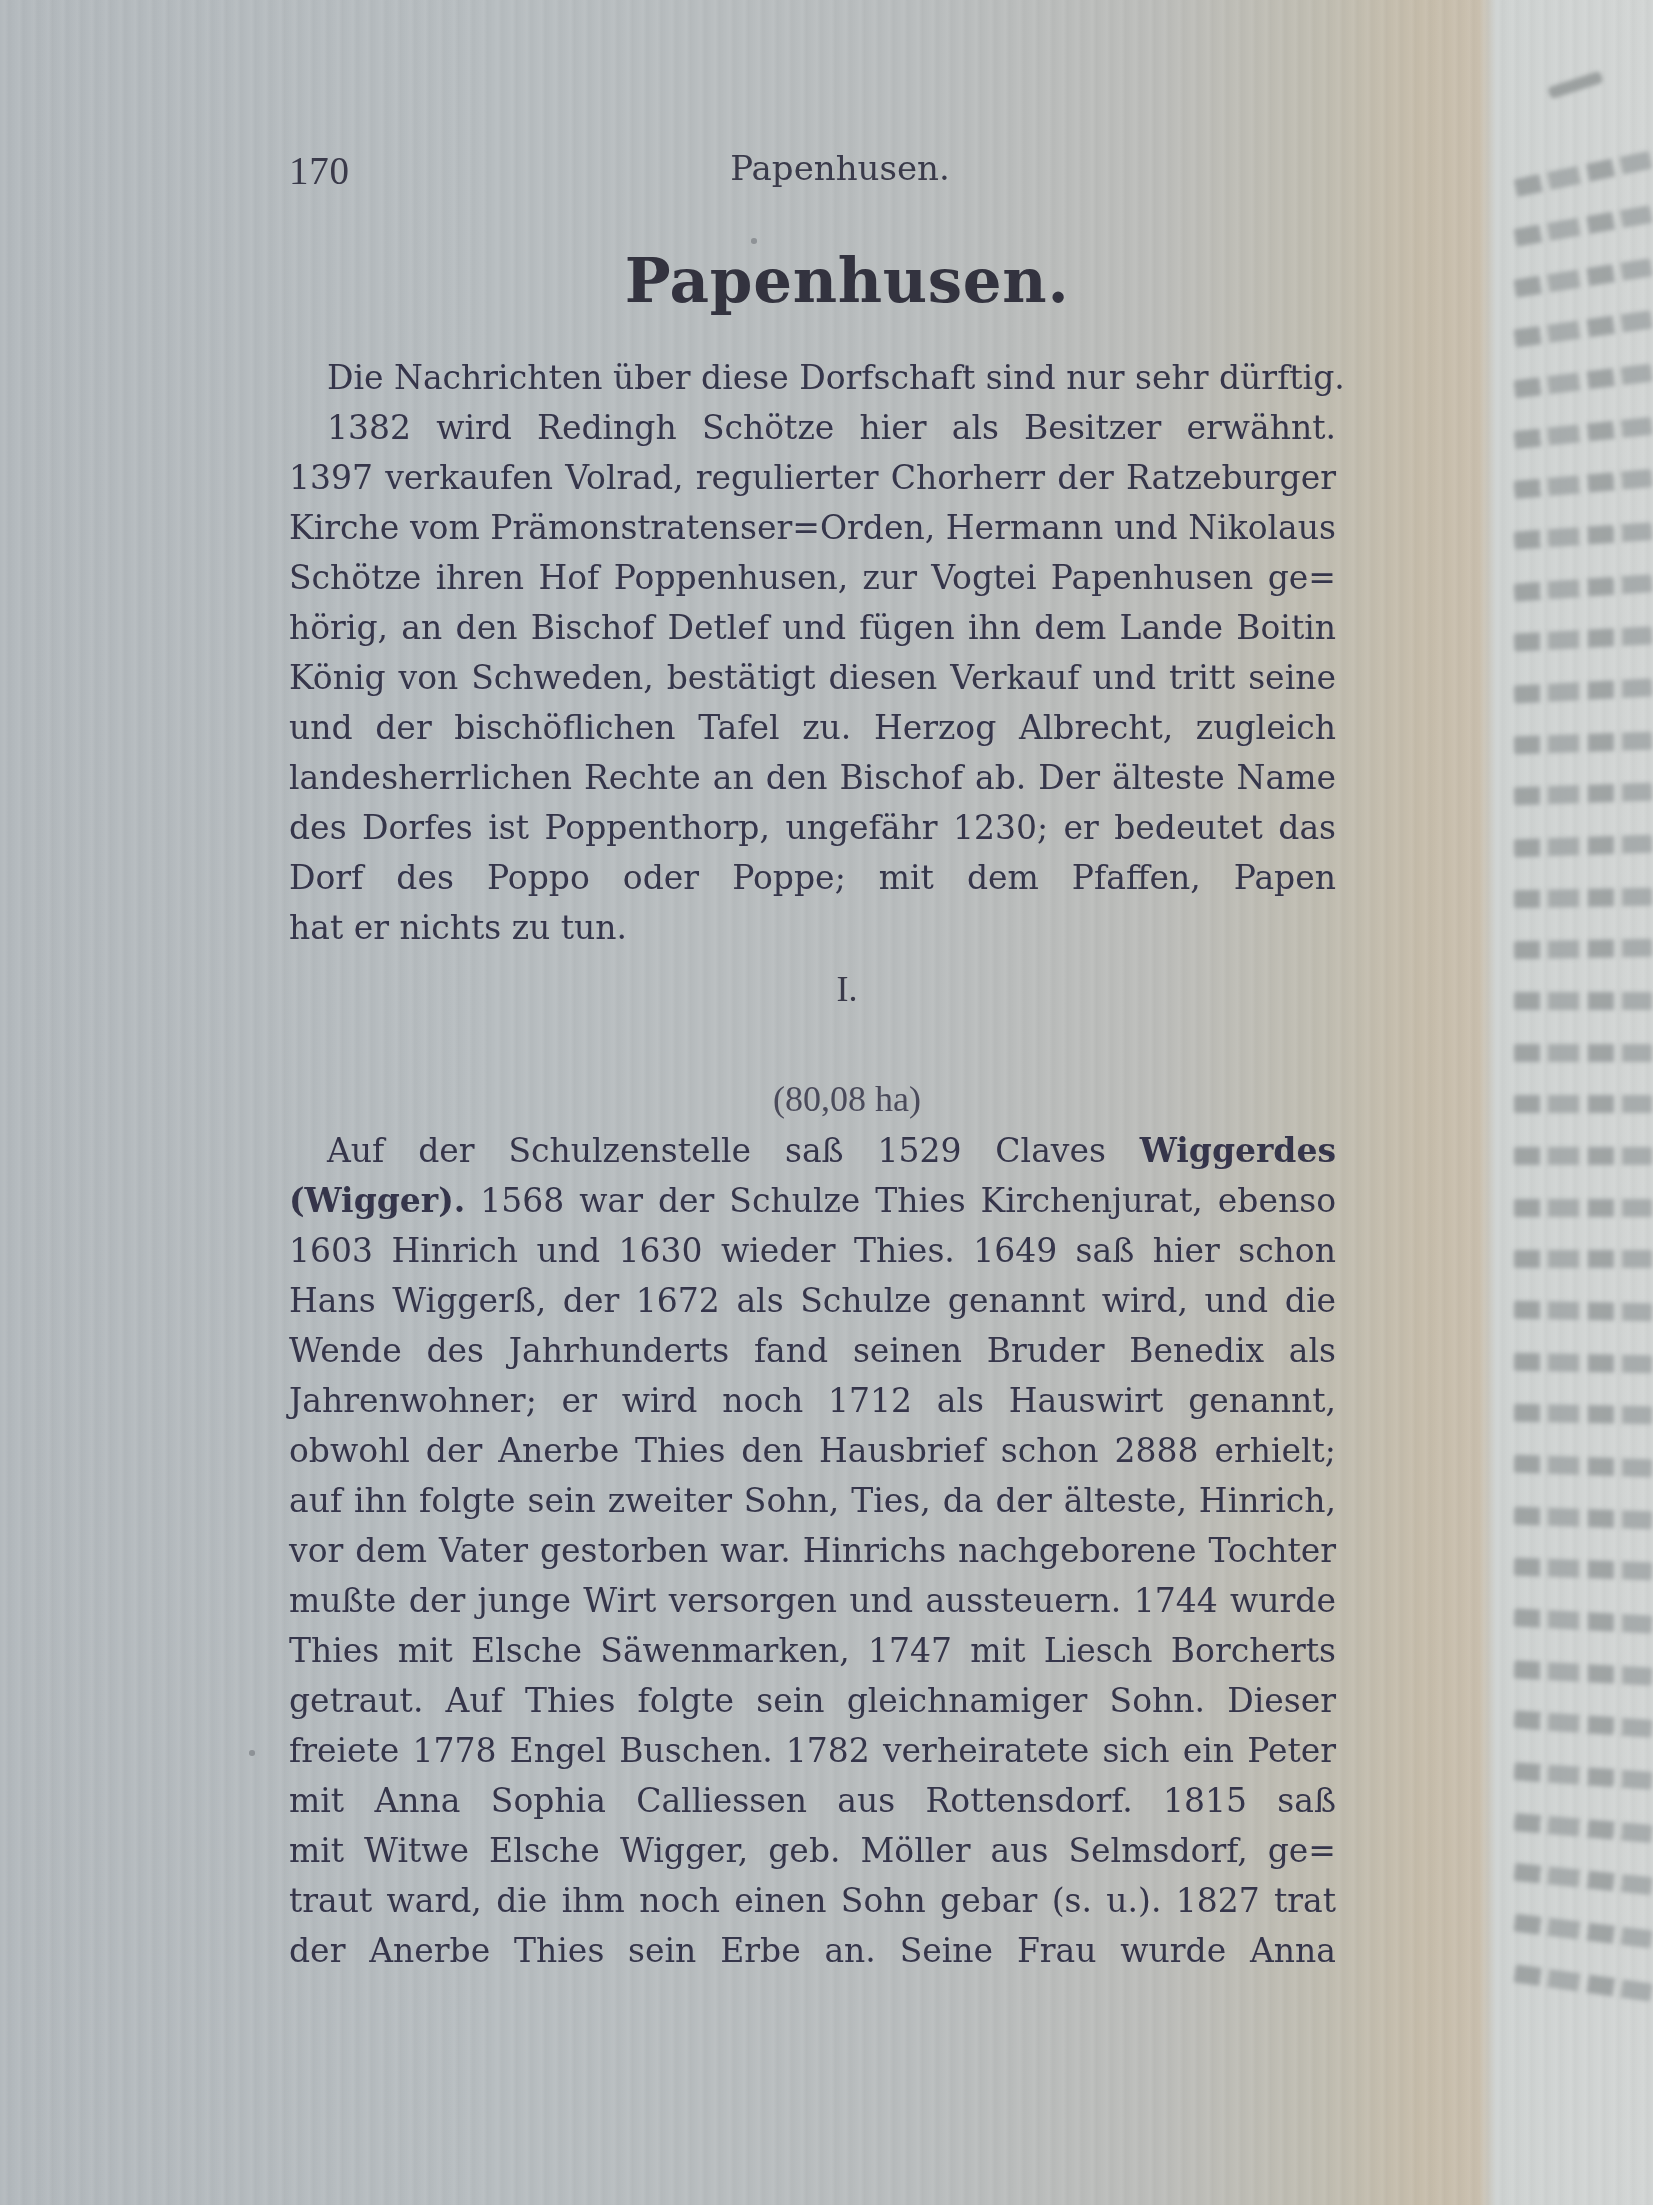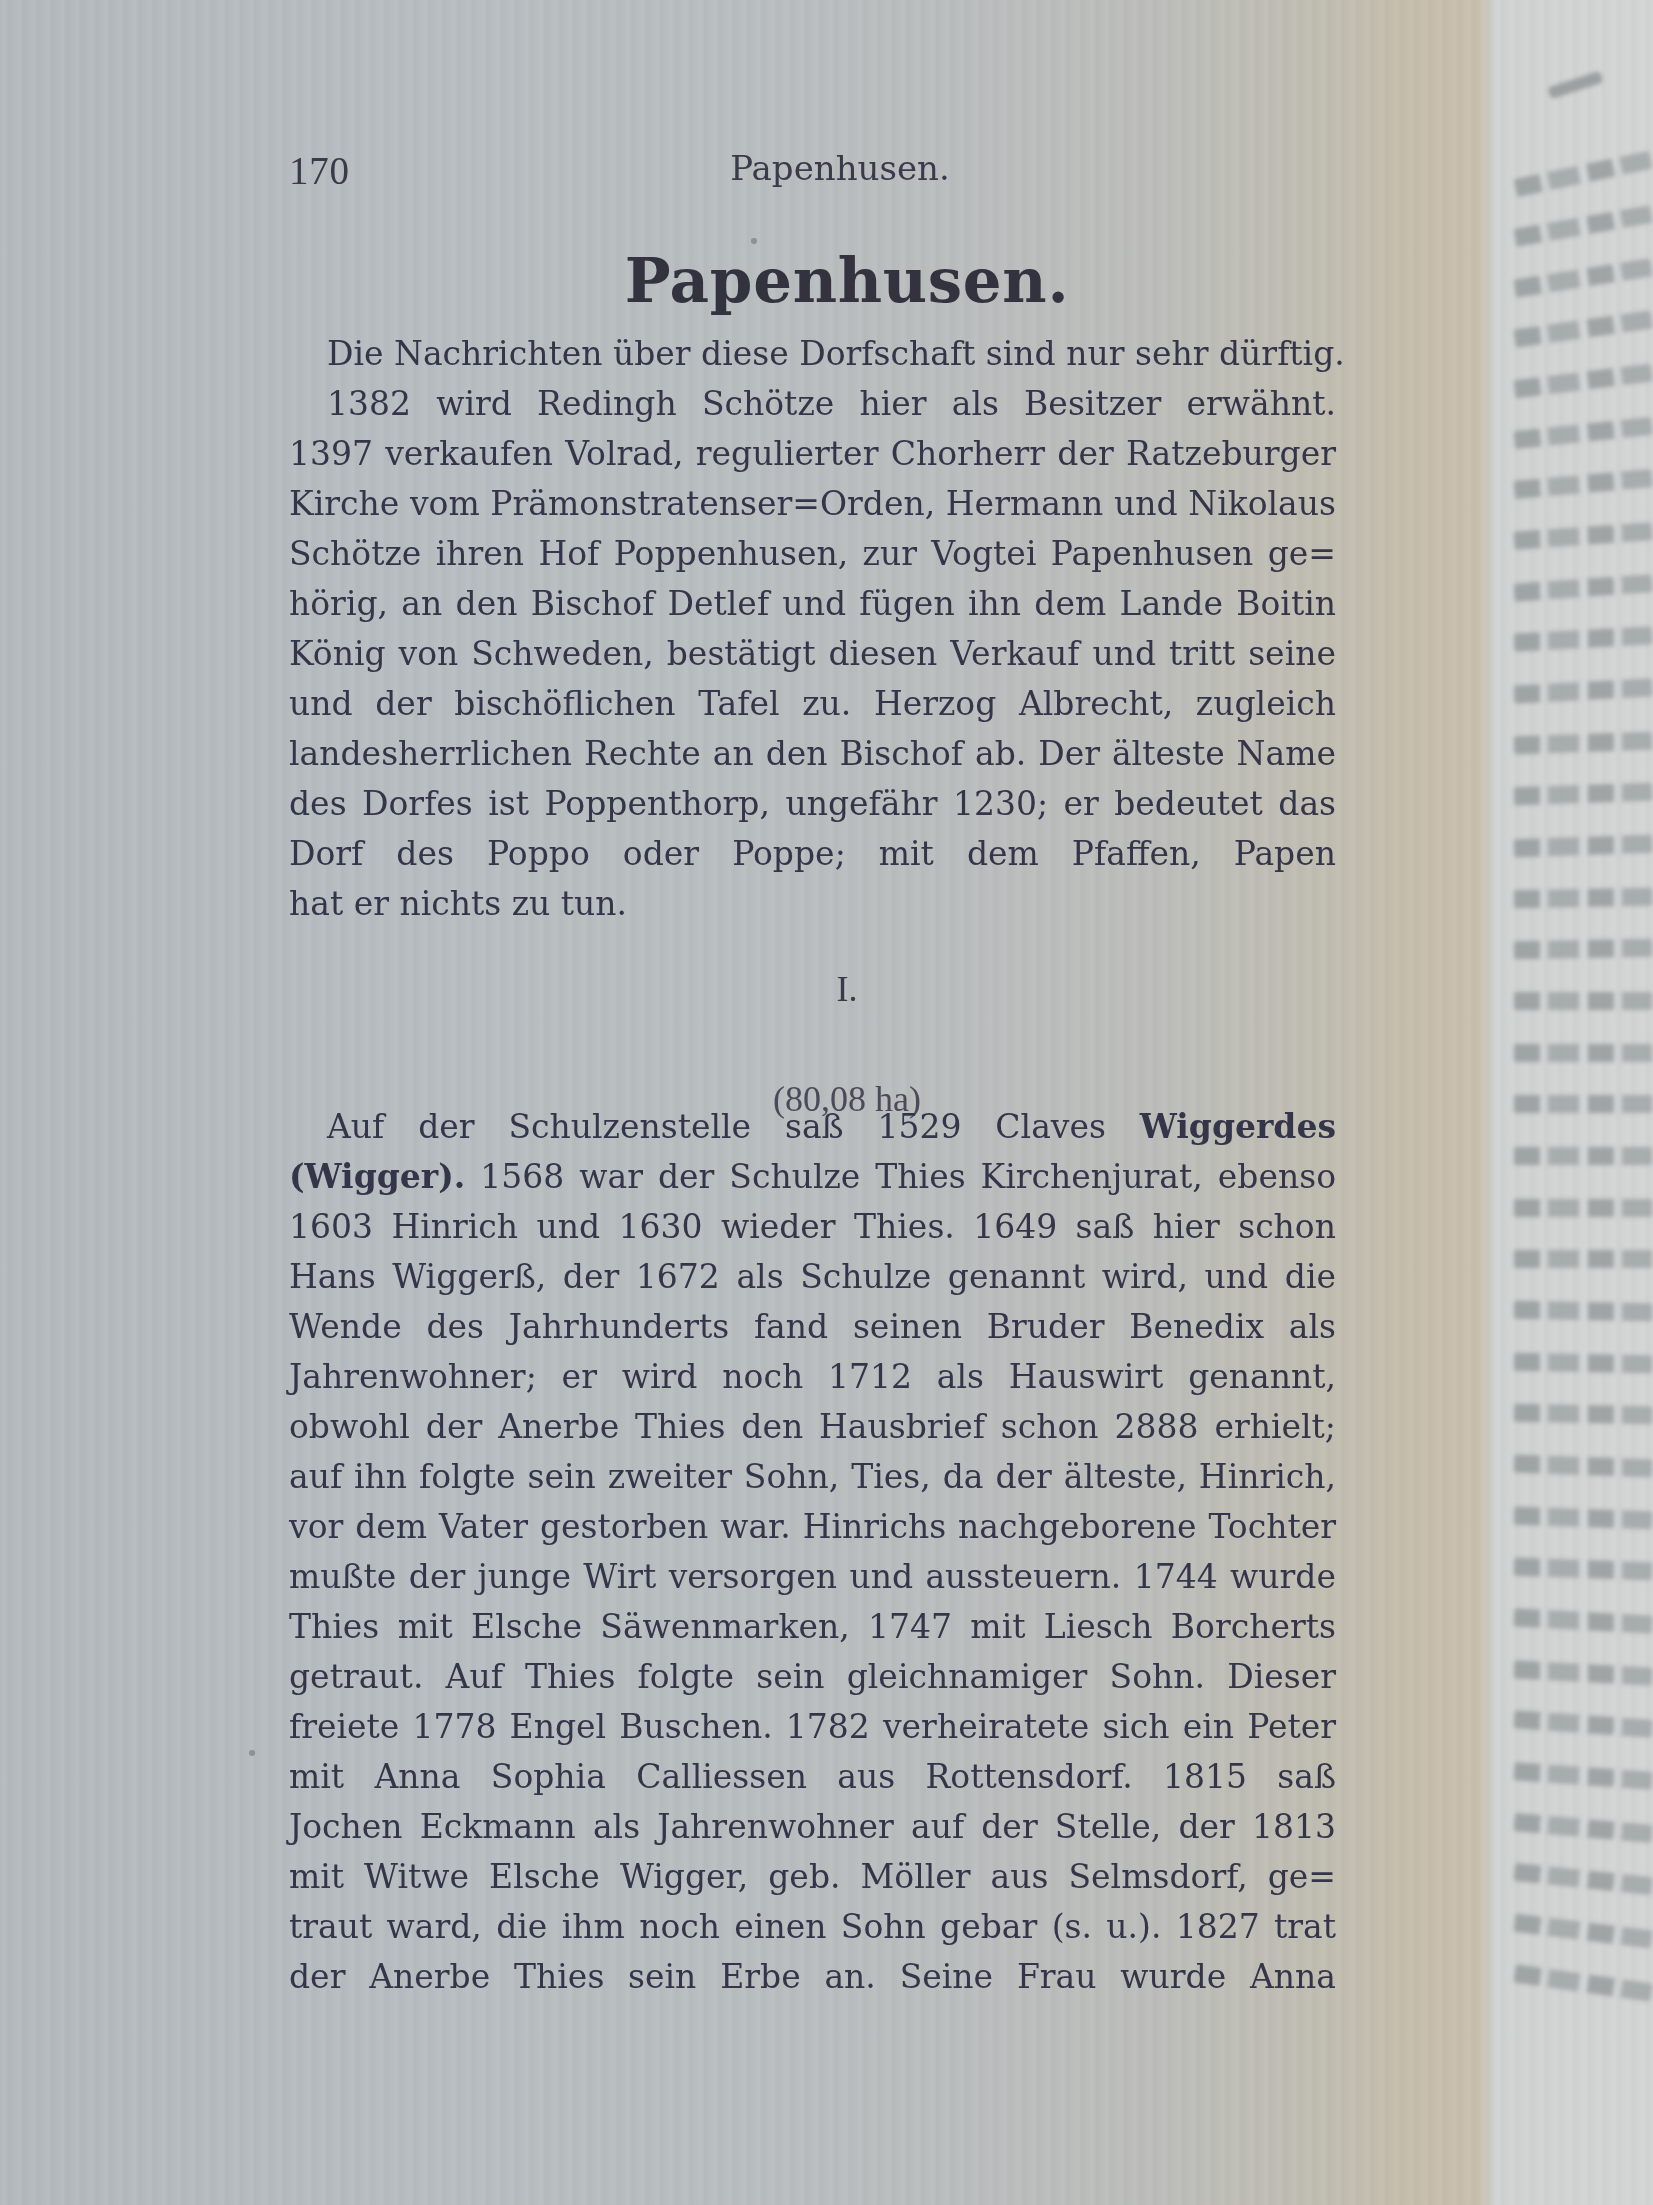--- a/index.html
+++ b/index.html
@@ -89,20 +89,21 @@
     }
     .text-block {
       position: absolute;
       left: 289px;
       width: 1047px;
       color: #35354a;
       font-family: "DejaVu Serif", serif;
       font-size: 33px;
       line-height: 50px;
       text-align: justify;
+      margin-top: 24px;
     }
     .line {
       display: block;
       white-space: nowrap;
       text-align-last: justify;
       text-align: justify;
       height: 50px;
       overflow: visible;
     }
     .line.indent { padding-left: 38px; }
@@ -218,21 +219,20 @@
     <span class="line">Wende des Jahrhunderts fand seinen Bruder Benedix als</span>
     <span class="line">Jahrenwohner; er wird noch 1712 als Hauswirt genannt,</span>
     <span class="line">obwohl der Anerbe Thies den Hausbrief schon 2888 erhielt;</span>
     <span class="line">auf ihn folgte sein zweiter Sohn, Ties, da der älteste, Hinrich,</span>
     <span class="line">vor dem Vater gestorben war. Hinrichs nachgeborene Tochter</span>
     <span class="line">mußte der junge Wirt versorgen und aussteuern. 1744 wurde</span>
     <span class="line">Thies mit Elsche Säwenmarken, 1747 mit Liesch Borcherts</span>
     <span class="line">getraut. Auf Thies folgte sein gleichnamiger Sohn. Dieser</span>
     <span class="line">freiete 1778 Engel Buschen. 1782 verheiratete sich ein Peter</span>
     <span class="line">mit Anna Sophia Calliessen aus Rottensdorf. 1815 saß</span>
-    <span class="line">Jochen Eckmann als Jahrenwohner auf der Stelle, der 1813</span>
     <span class="line">mit Witwe Elsche Wigger, geb. Möller aus Selmsdorf, ge=</span>
     <span class="line">traut ward, die ihm noch einen Sohn gebar (s. u.). 1827 trat</span>
     <span class="line">der Anerbe Thies sein Erbe an. Seine Frau wurde Anna</span>
   </div>
 
   <div class="spot" style="left:751px; top:238px;"></div>
   <div class="spot" style="left:249px; top:1750px;"></div>
 </div>
 
 <div class="right-page">

